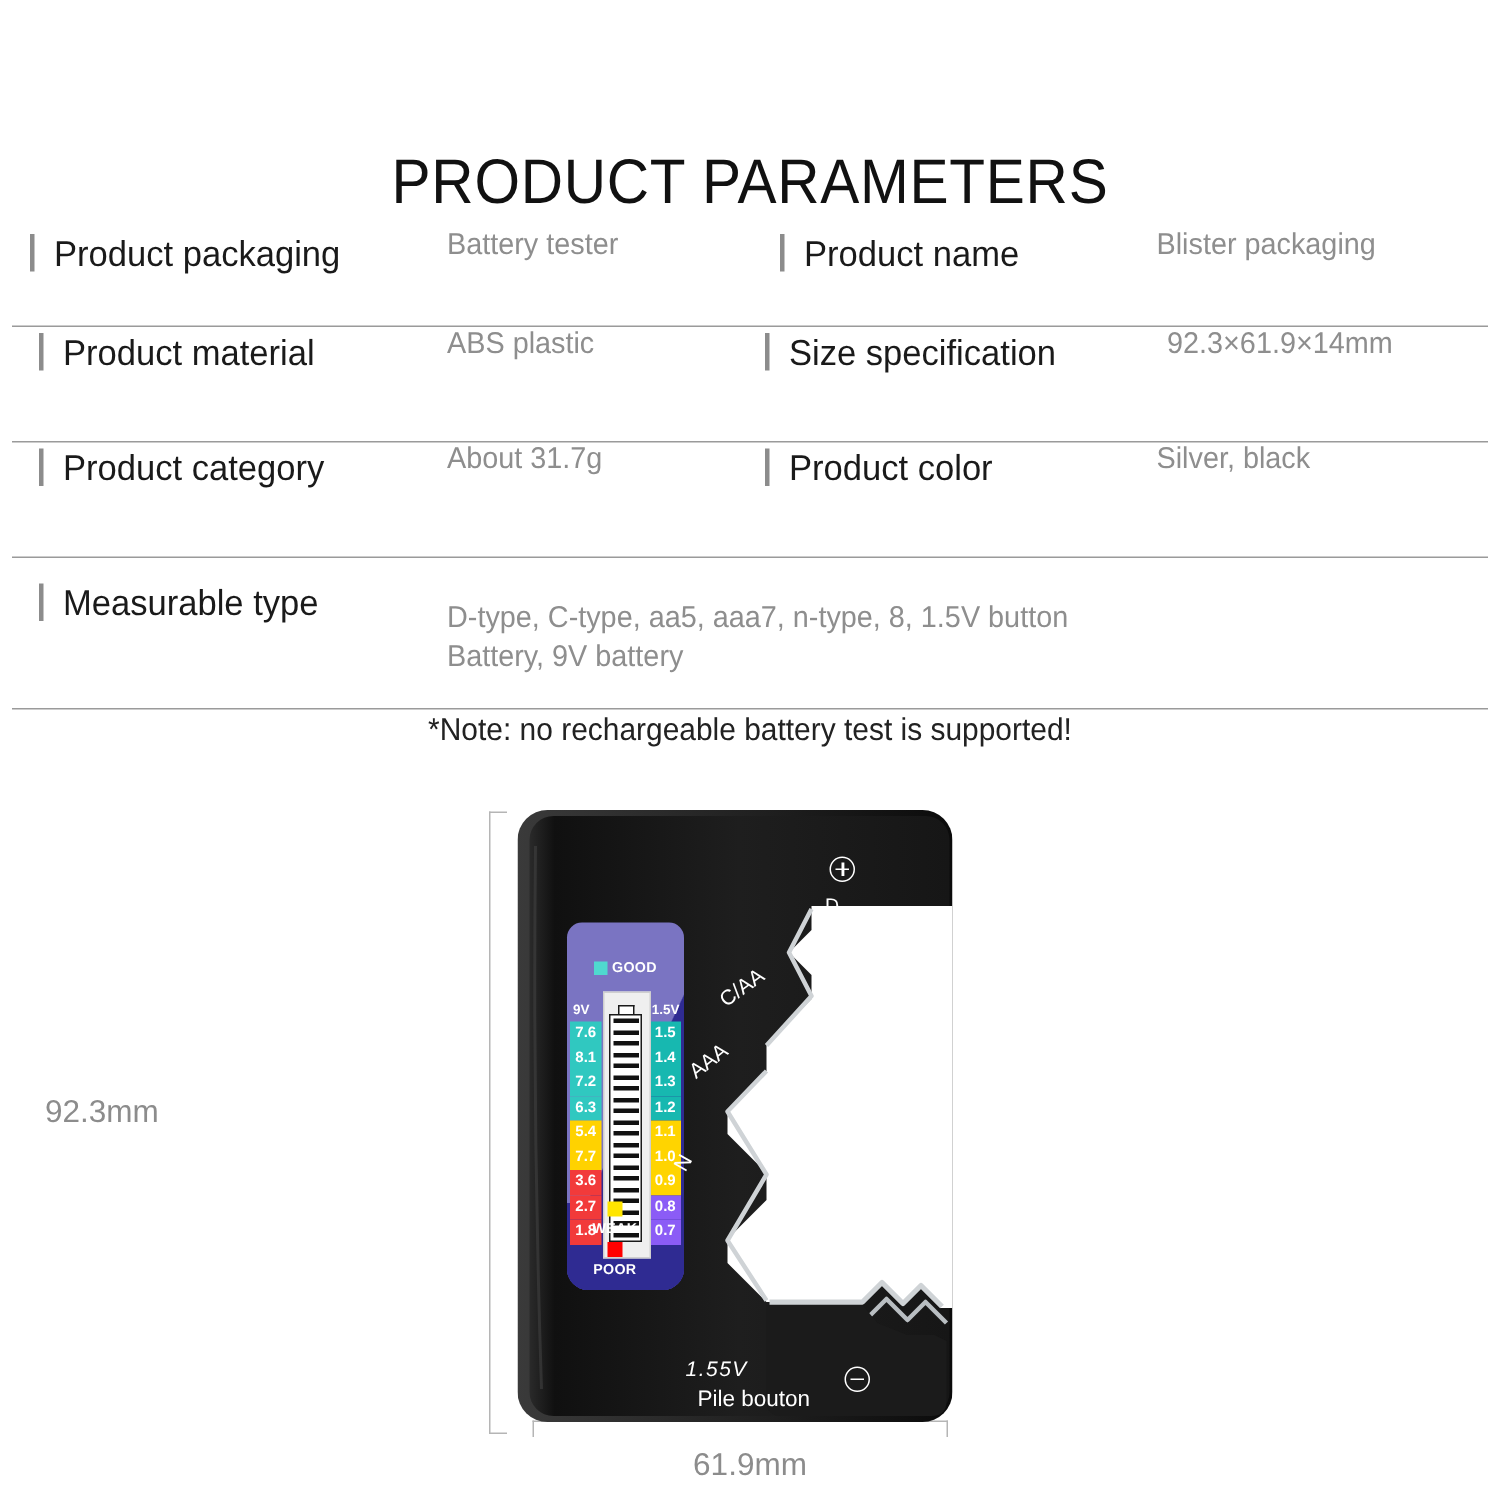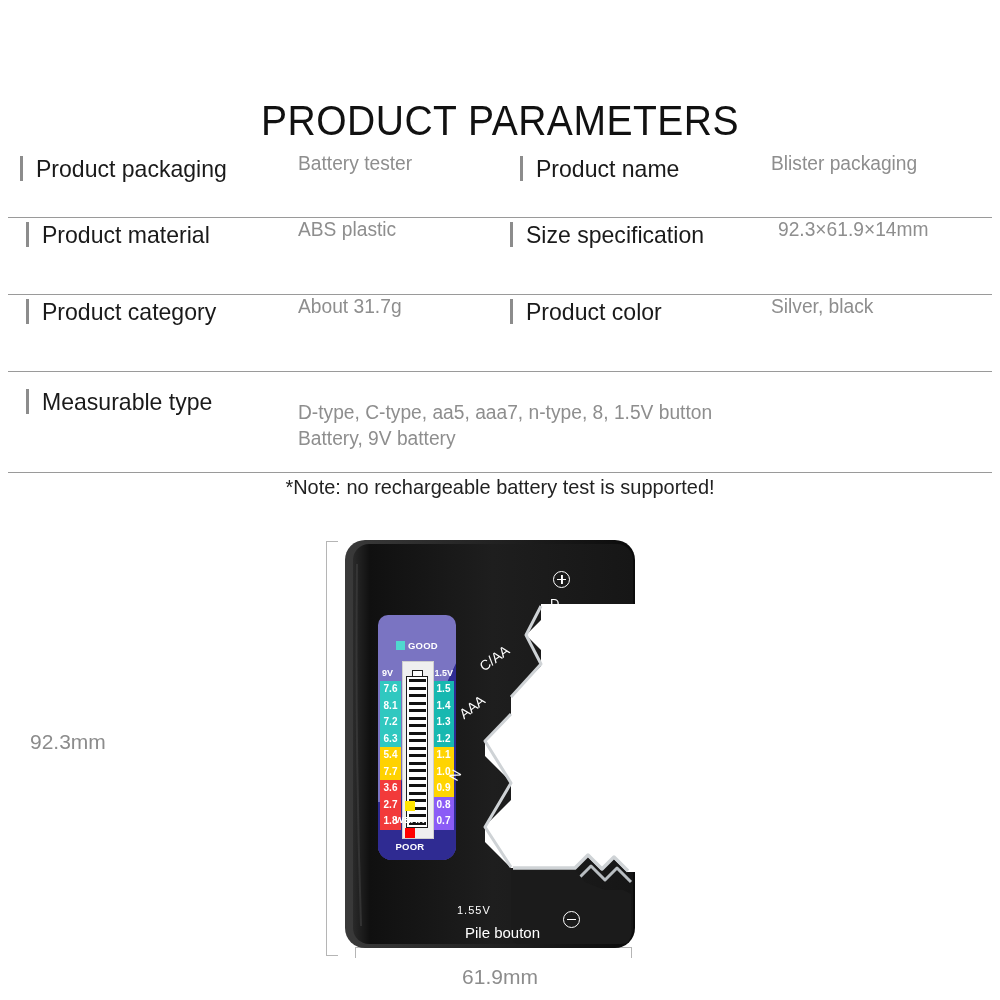--- a/index.html
+++ b/index.html
@@ -202,21 +202,21 @@
 
   .legend{
     position:absolute;left:17px;bottom:9px;
   }
   .legend-row{display:flex;align-items:center;gap:4px;margin-top:3px;flex-direction:column;}
   .legend-row .sw{width:10px;height:10px;}
 
   
   .dev-txt{position:absolute;color:#ffffff;font-size:12.5px;white-space:nowrap;}
   #txt-d{left:205px;top:58px;font-size:13px;}
-  #txt-155{left:112px;top:366px;font-size:11px;letter-spacing:1px;}
+  #txt-155{left:112px;top:366px;font-size:14px;letter-spacing:1px;font-style:italic;}
   #txt-pile{left:104px;top:386px;font-size:15px;margin-left:16px;}
   .slot-txt{
     position:absolute;color:#ffffff;font-size:14px;font-weight:500;
     white-space:nowrap;
   }
   #txt-caa{left:133px;top:112px;transform:rotate(-36deg);}
   #txt-aaa{left:113px;top:161px;transform:rotate(-38deg);}
   #txt-n{left:105px;top:229px;transform:rotate(-60deg);}
 
   .term{

